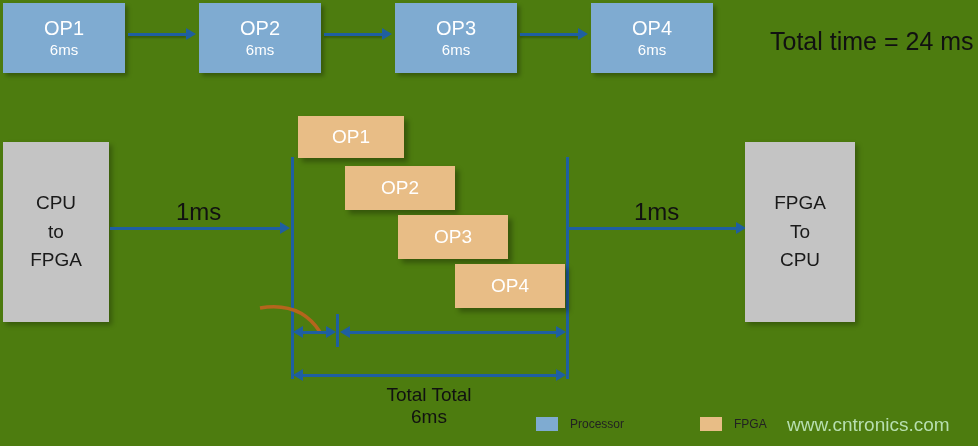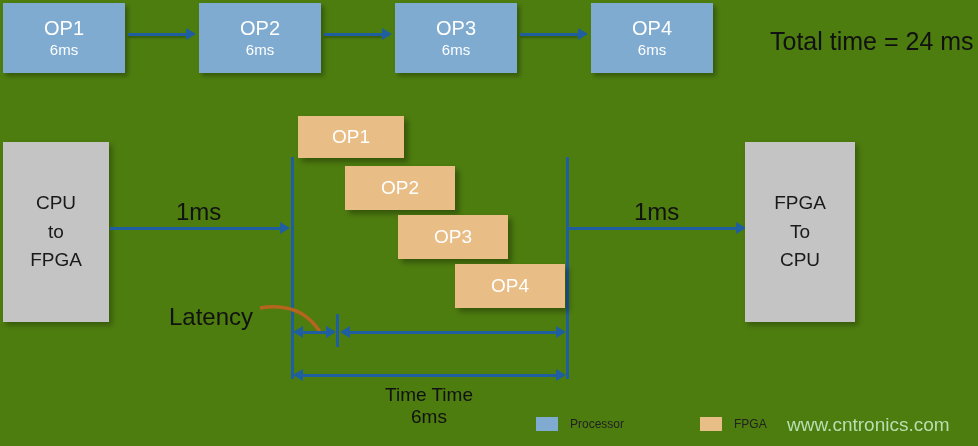--- a/index.html
+++ b/index.html
@@ -169,40 +169,39 @@
   <div class="abs lbl" style="left:634px; top:198px;">1ms</div>
   <div class="abs hline" style="left:568px; top:227px; width:168px;"></div>
   <div class="abs arrow-right" style="left:736px; top:222px;"></div>
 
   <div class="abs gray-box" style="left:745px; top:142px; width:110px; height:180px;">
     <span>FPGA</span>
     <span>To</span>
     <span>CPU</span>
   </div>
 
-  <div class="abs lbl lbl-center" style="left:165px; top:303px; width:92px;">Latency</div>
 
   <svg class="abs" style="left:258px; top:298px;" width="80" height="40">
     <path d="M 2 10 C 26 6, 48 12, 62 34" stroke="#b5651d" stroke-width="3.5" fill="none"></path>
   </svg>
 
   <div class="abs vline" style="left:336px; top:314px; height:33px;"></div>
 
   <div class="abs arrow-left" style="left:293px; top:326px;"></div>
   <div class="abs hline" style="left:300px; top:331px; width:28px;"></div>
   <div class="abs arrow-right" style="left:326px; top:326px;"></div>
 
   <div class="abs arrow-left" style="left:340px; top:326px;"></div>
   <div class="abs hline" style="left:347px; top:331px; width:211px;"></div>
   <div class="abs arrow-right" style="left:556px; top:326px;"></div>
 
   <div class="abs arrow-left" style="left:293px; top:369px;"></div>
   <div class="abs hline" style="left:300px; top:374px; width:258px;"></div>
   <div class="abs arrow-right" style="left:556px; top:369px;"></div>
-  <div class="abs lbl lbl-center" style="left:369px; top:384px; width:120px; font-size:19px;">Time Time</div>
+  <div class="abs lbl lbl-center" style="left:369px; top:384px; width:120px; font-size:19px;">Total Total</div>
   <div class="abs lbl lbl-center" style="left:369px; top:406px; width:120px; font-size:19px;">6ms</div>
 
   <div class="abs legend-swatch" style="left:536px; top:417px; background:#7fabd1;"></div>
   <div class="abs legend-text" style="left:570px; top:417px;">Processor</div>
 
   <div class="abs legend-swatch" style="left:700px; top:417px; background:#e8bd86;"></div>
   <div class="abs legend-text" style="left:734px; top:417px;">FPGA</div>
 
   <div class="abs watermark" style="left:787px; top:414px;">www.cntronics.com</div>
 

